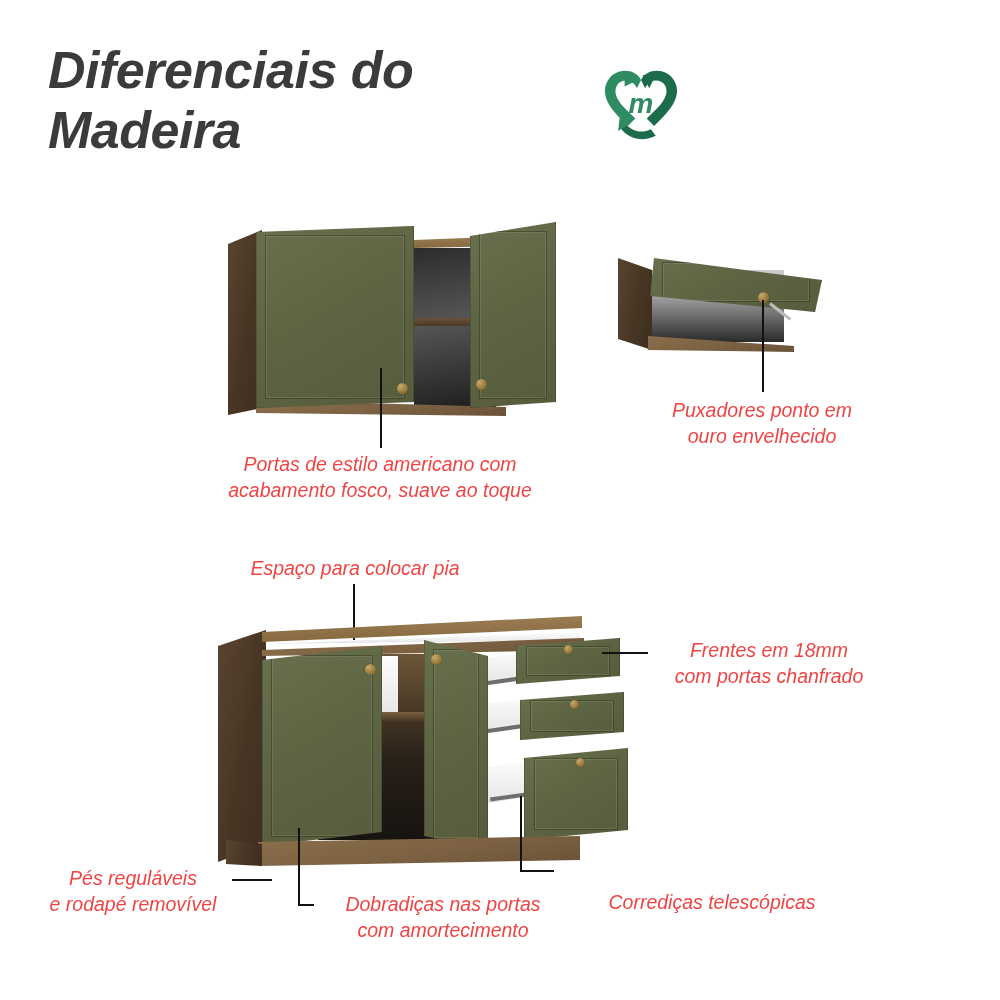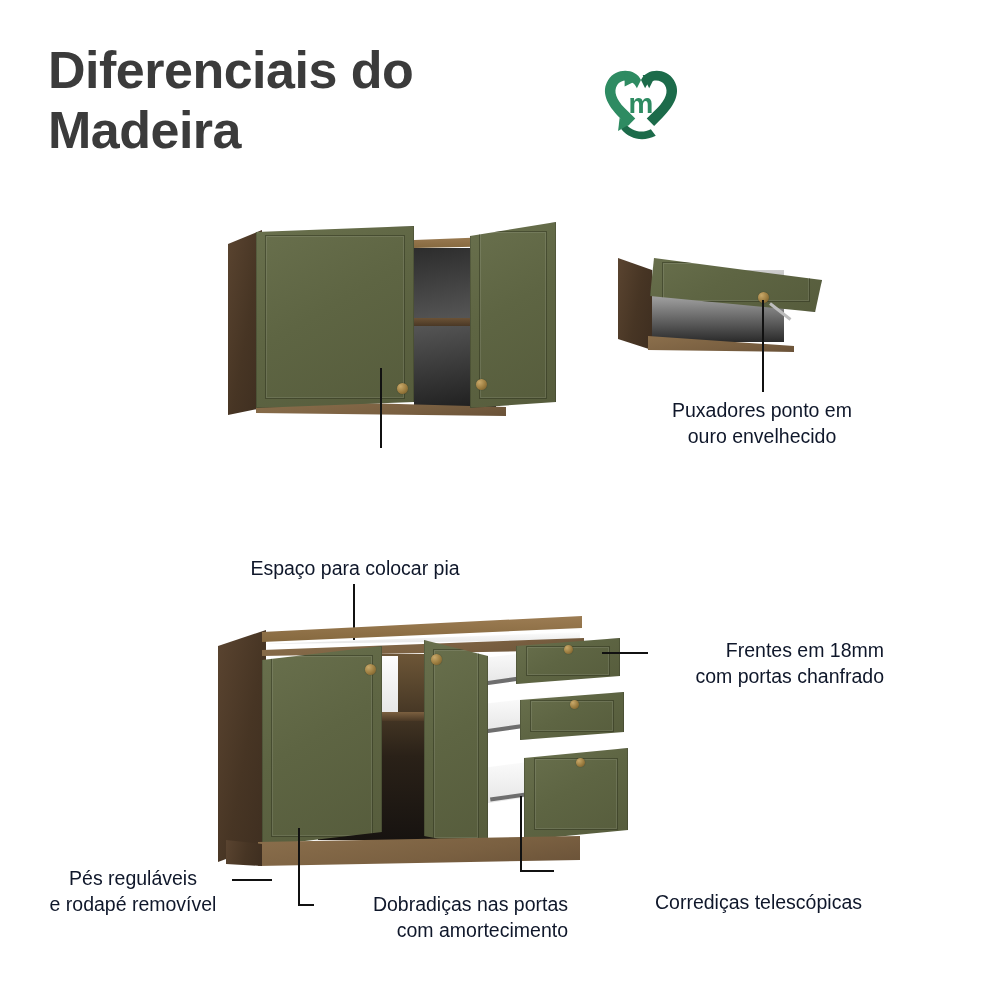--- a/index.html
+++ b/index.html
@@ -4,44 +4,44 @@
 <style>
   html,body{margin:0;padding:0;}
   body{
     width:1000px;height:1000px;
     background:#ffffff;
     font-family:"Liberation Sans",sans-serif;
     color:#3a3a3a;
     overflow:hidden;
     position:relative;
   }
-  .page{position:relative;width:1000px;height:1000px;}
+  .page{position:relative;width:1000px;height:1000px;font-style:italic;}
 
   
   .title{
     position:absolute;left:48px;top:40px;width:520px;
     font-size:52px;line-height:1.16;font-weight:bold;color:#3b3b3b;
     letter-spacing:-0.5px;
   }
   .logo-block{
     position:absolute;left:600px;top:62px;
     display:flex;align-items:center;gap:14px;
   }
   .logo-mark{width:82px;height:82px;flex:0 0 82px;}
   .logo-text{
     font-size:23px;line-height:1.32;font-weight:bold;color:#3b3b3b;white-space:nowrap;
   }
 
   
   .cap{
-    position:absolute;font-size:19.5px;line-height:1.33;color:#0f172a;
+    position:absolute;font-size:19.5px;line-height:1.33;color:#ef4444;
     text-align:center;white-space:nowrap;
   }
   .cap.left{text-align:center;}
-  .cap.rightal{text-align:right;}
+  .cap.rightal{text-align:center;}
 
   
   .lead{position:absolute;background:#111;}
   .lead.v{width:2px;}
   .lead.h{height:2px;}
 
   
   .art{position:absolute;}
 
   
@@ -117,20 +117,24 @@
     </div>
 
     <div class="door" style="left:242px;top:4px;width:86px;height:186px;
          clip-path:polygon(0 14px,100% 0,100% 180px,0 100%);">
       <div class="panel"></div>
       <div class="knob big" style="left:6px;bottom:18px;"></div>
     </div>
   </div>
 
   <div class="lead v" style="left:380px;top:368px;height:80px;"></div>
+  <div class="cap" style="left:190px;top:452px;width:380px;">
+    <div>Portas de estilo americano com</div>
+    <div>acabamento fosco, suave ao toque</div>
+  </div>
 
   <div class="art" style="left:618px;top:250px;width:220px;height:112px;">
 
     <div class="wood-dark" style="position:absolute;left:0;top:8px;width:34px;height:92px;
          clip-path:polygon(0 0,100% 12px,100% 100%,0 88%);"></div>
 
     <div style="position:absolute;left:34px;top:20px;width:132px;height:72px;
          background:linear-gradient(180deg,#cfcfcf 0%,#9a9a9a 40%,#2a2a2a 100%);"></div>
 
     <div class="wood-mid" style="position:absolute;left:30px;top:86px;width:146px;height:16px;

